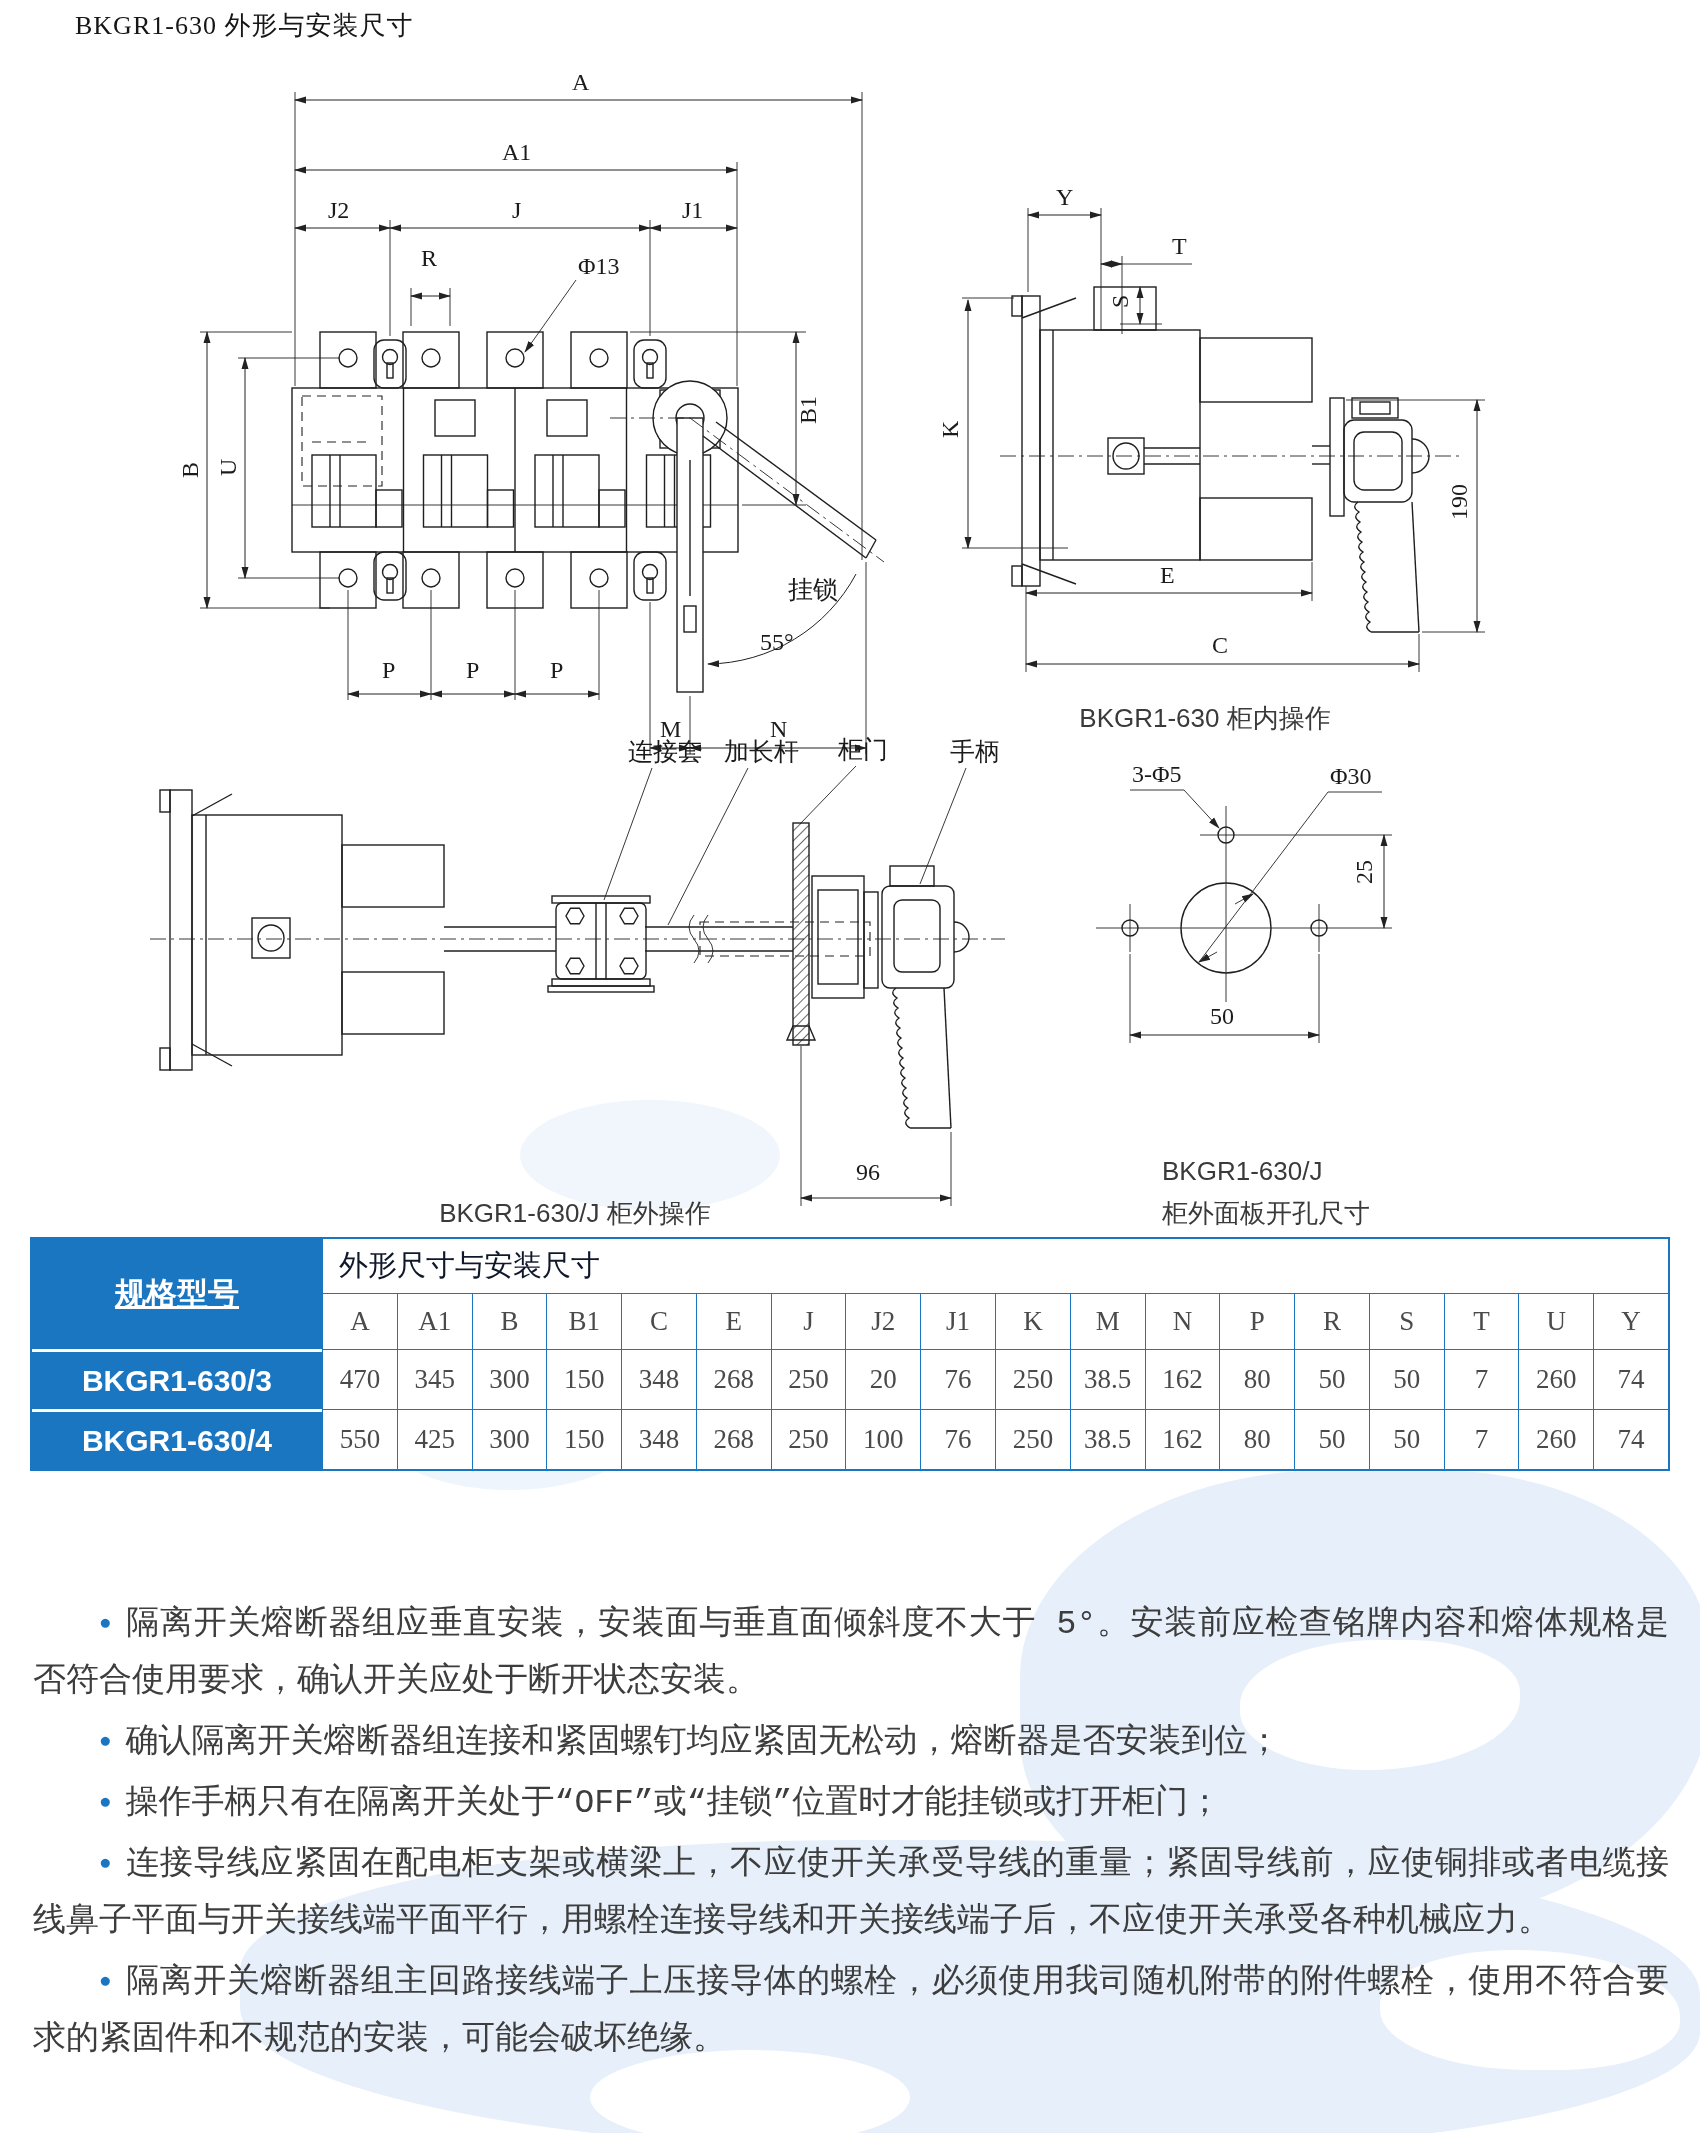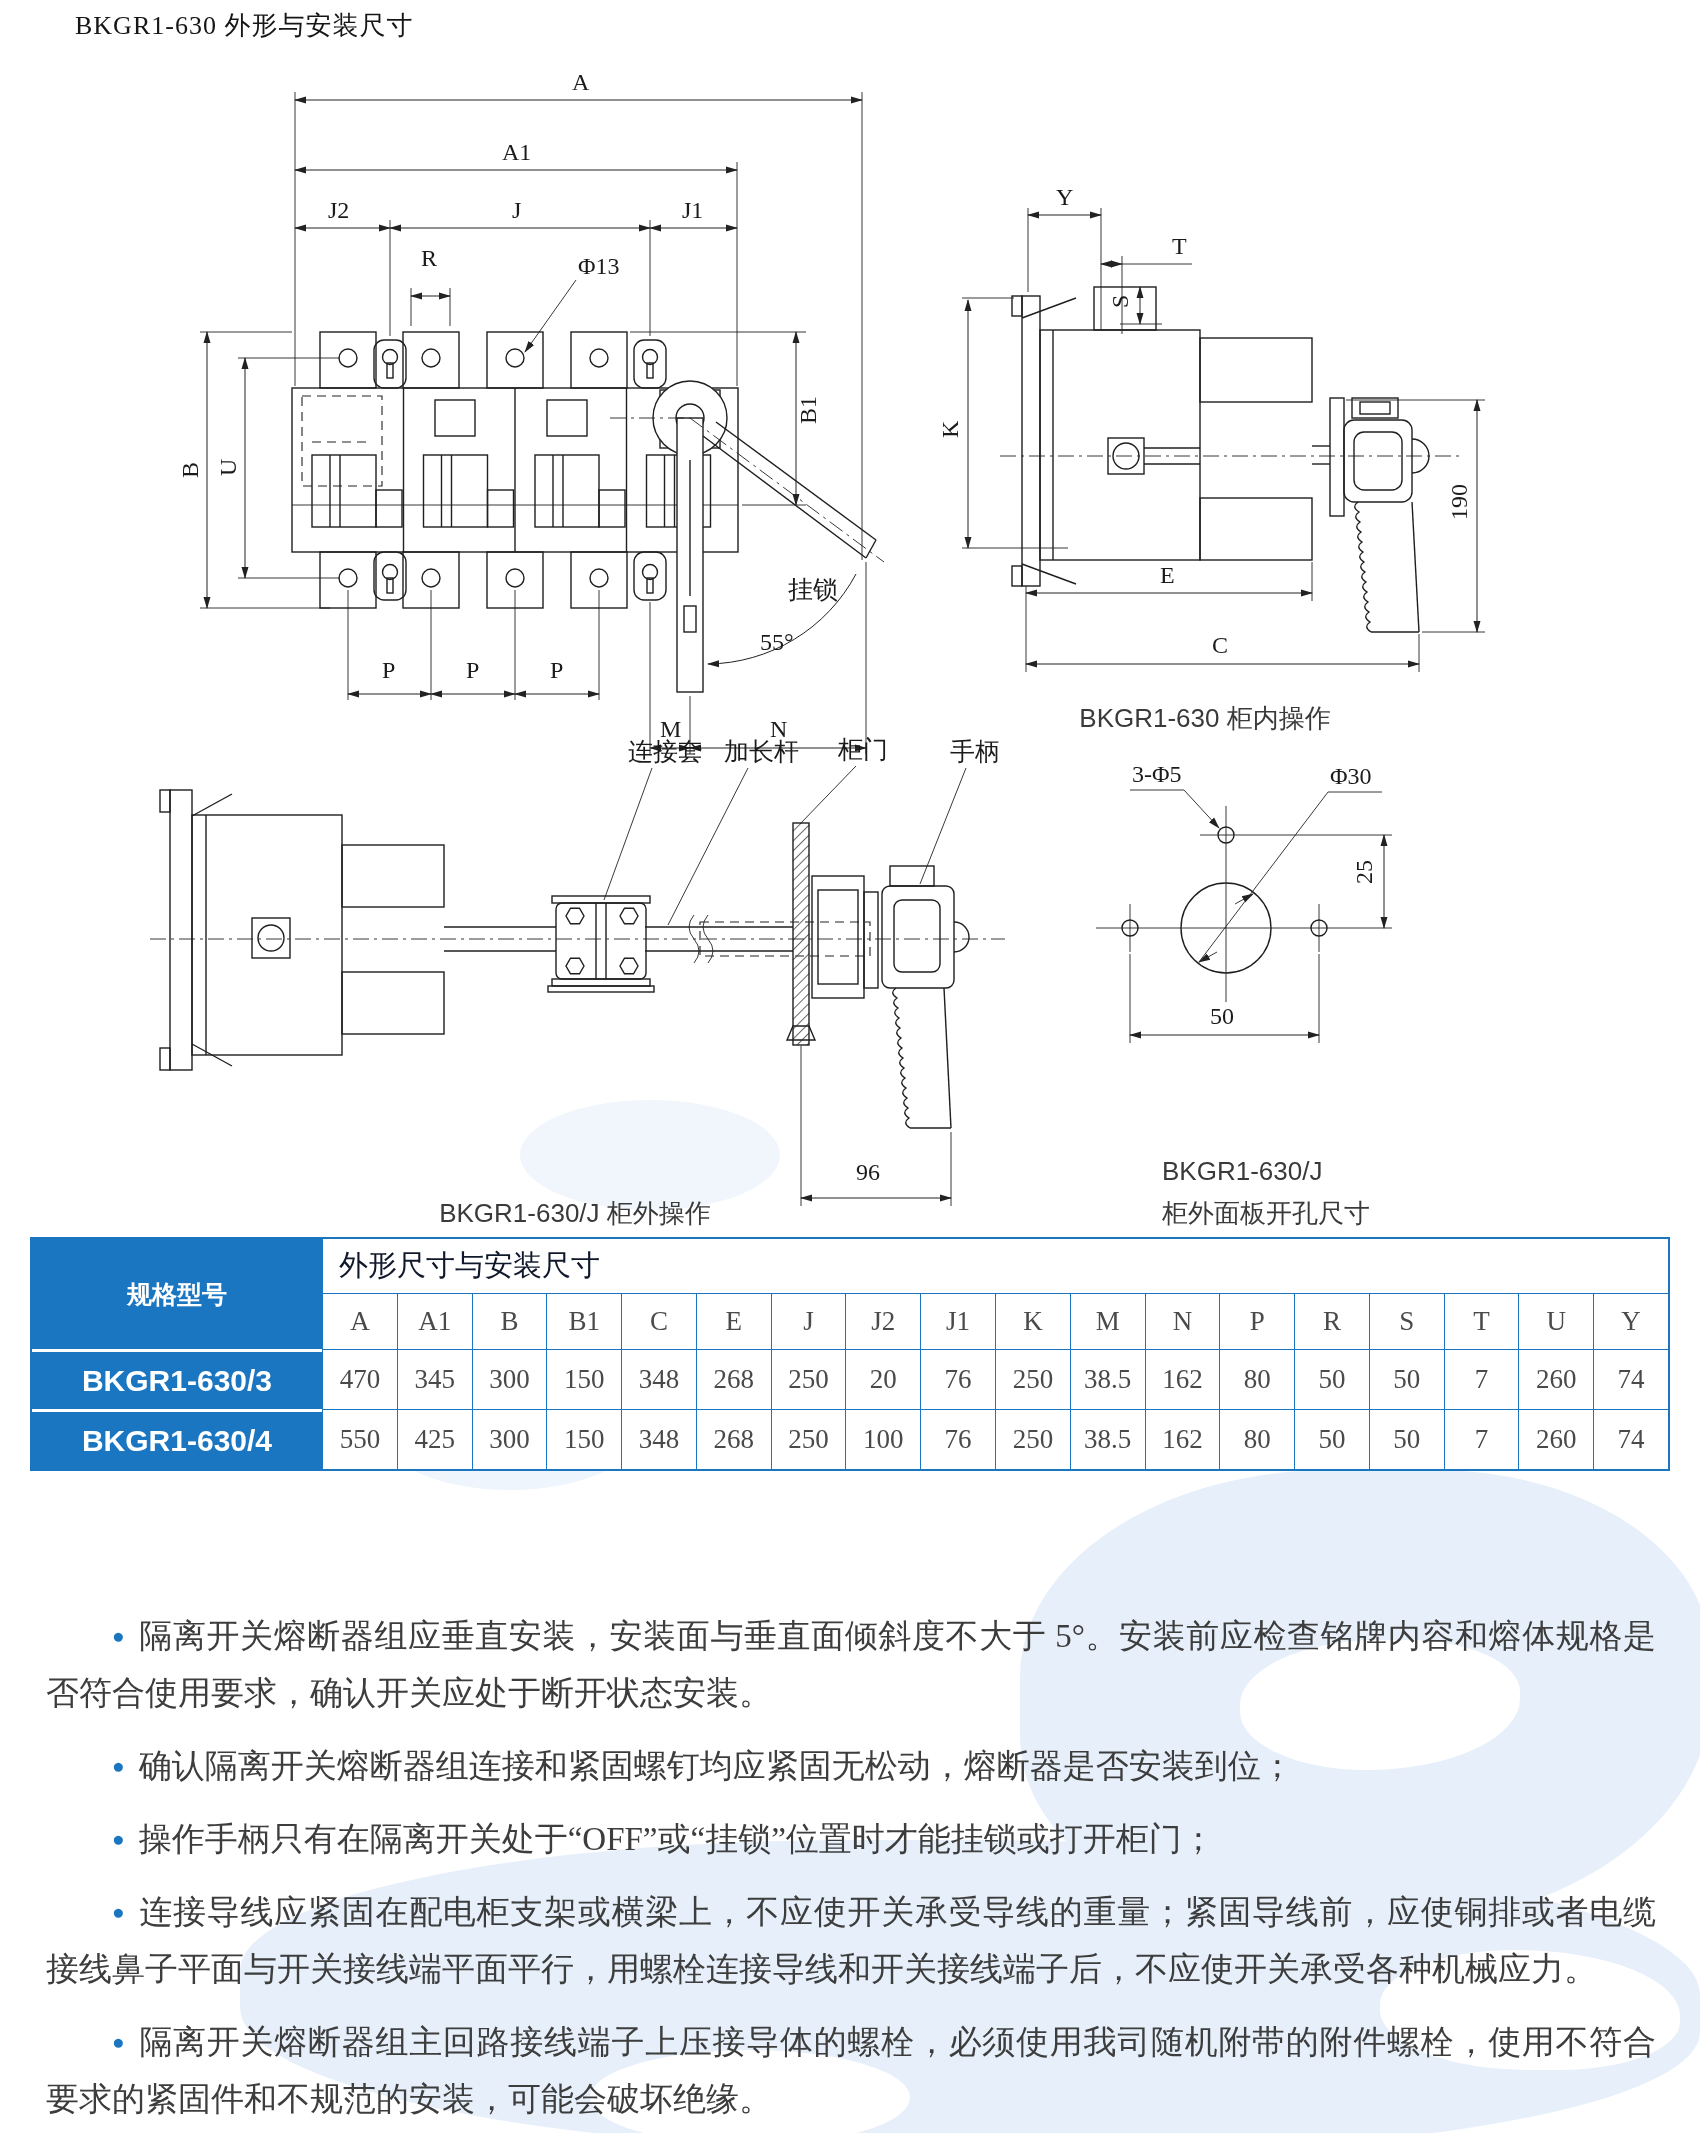--- a/index.html
+++ b/index.html
@@ -34,33 +34,33 @@
   .cap{font-family:"Liberation Sans",sans-serif !important;font-size:26px;fill:#3a3a3a;}
 
   
   .spec-table{left:30px;top:1237px;width:1640px;display:grid;z-index:2;
       grid-template-columns:290px repeat(18,1fr);grid-template-rows:54px 56px 60px 60px;
       border:2px solid #1b76c1;background:#fff;box-sizing:border-box;}
   .cell{border-left:1.5px solid #1b76c1;border-top:1.5px solid #1b76c1;display:flex;align-items:center;
       justify-content:center;font-family:"Liberation Serif",serif;font-size:27px;color:#474747;box-sizing:border-box;}
   .cell.blue{background:#1b76c1;color:#fff;font-family:"Liberation Sans",sans-serif;font-weight:bold;
       border-left:none;border-top:none;}
-  .cell.spec-h{grid-column:1;font-size:25px;}
+  .cell.spec-h{grid-column:1;font-size:31px;text-decoration:underline;}
   .cell.dims-h{justify-content:flex-start;padding-left:16px;font-size:29px;color:#0f172a;border-top:none;grid-row:1;}
   .cell.letter{color:#4a4a4a;}
   .cell.model{font-size:30px;border-top:3px solid #ffffff;}
   .cell.val{color:#4a4a4a;}
 
   
   .sec-title{left:30px;top:1516px;display:flex;align-items:center;}
   .sec-sq{width:27px;height:27px;background:#1b76c1;margin-right:12px;}
   .sec-txt{font-size:40px;font-weight:bold;color:#1c1c1c;font-family:"Liberation Sans",sans-serif;}
   .bullets{left:30px;top:1592px;width:1642px;}
-  .bullets p{margin:16px;font-size:33px;line-height:57px;color:#3d3d3d;text-indent:66px;text-align:justify;
-      font-family:Liberation Serif, serif;}
+  .bullets p{margin:3px;font-size:33px;line-height:57px;color:#3d3d3d;text-indent:66px;text-align:justify;
+      font-family:Liberation Mono, monospace;}
   .dot{color:#1b76c1;font-size:21px;margin-right:14px;vertical-align:4px;}
 </style>
 </head>
 <body>
 
 <div class="page">
 
   <div class="wm wm4"></div>
   <div class="wm wm3"></div>
   <div class="wm wm1"></div>

